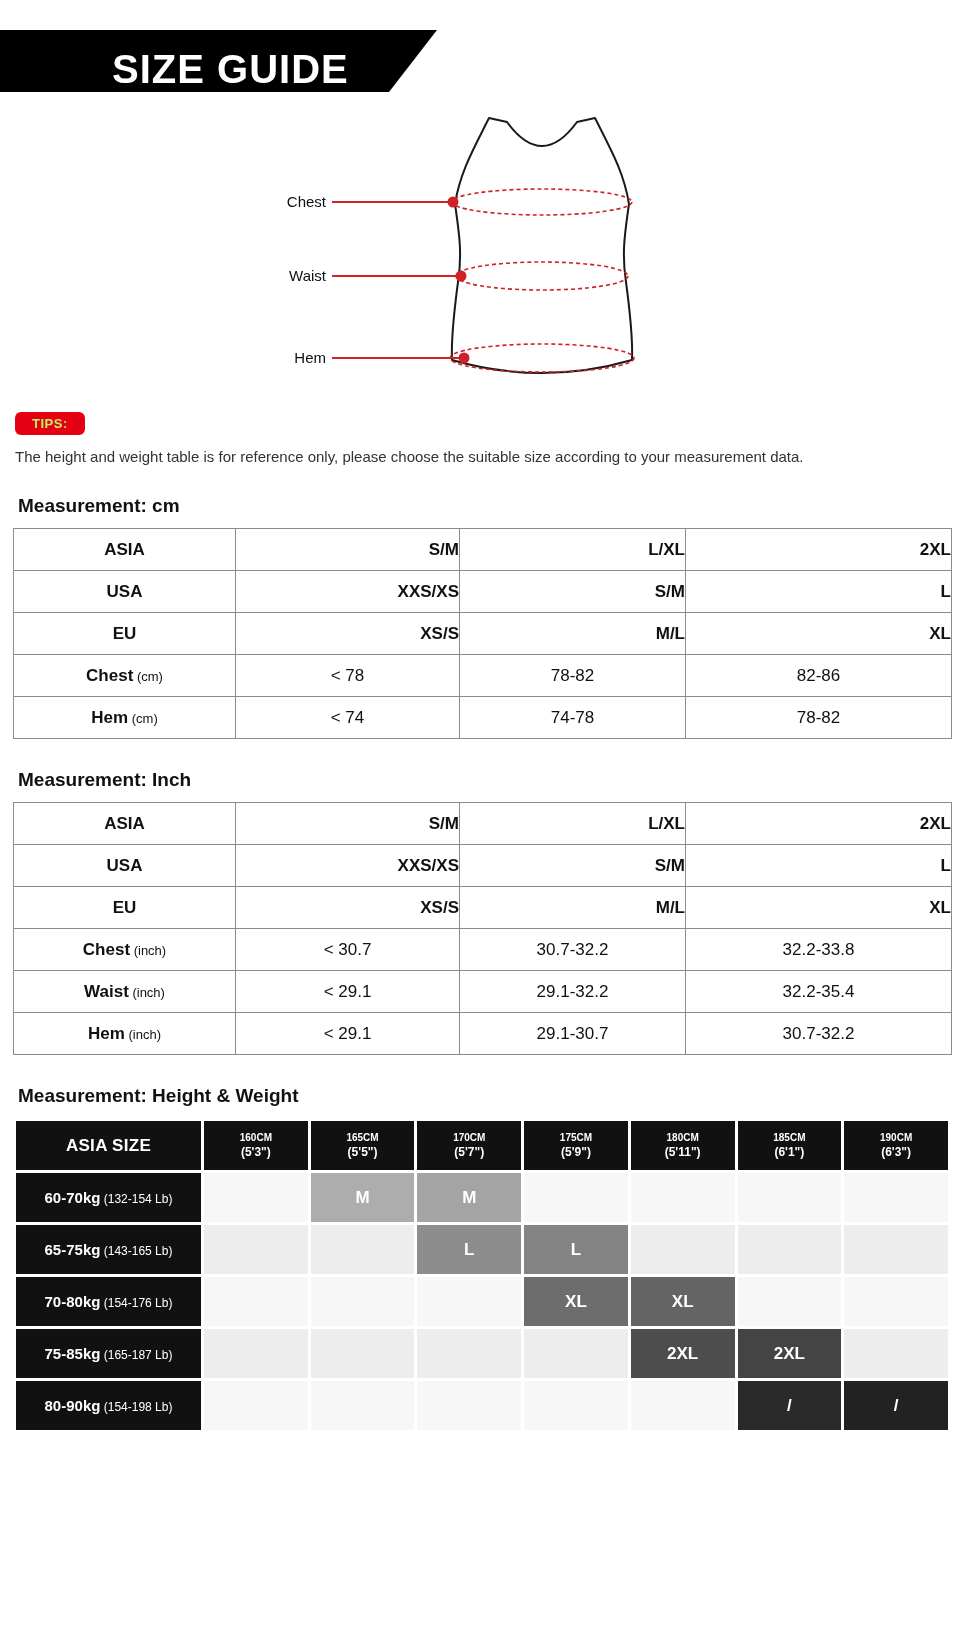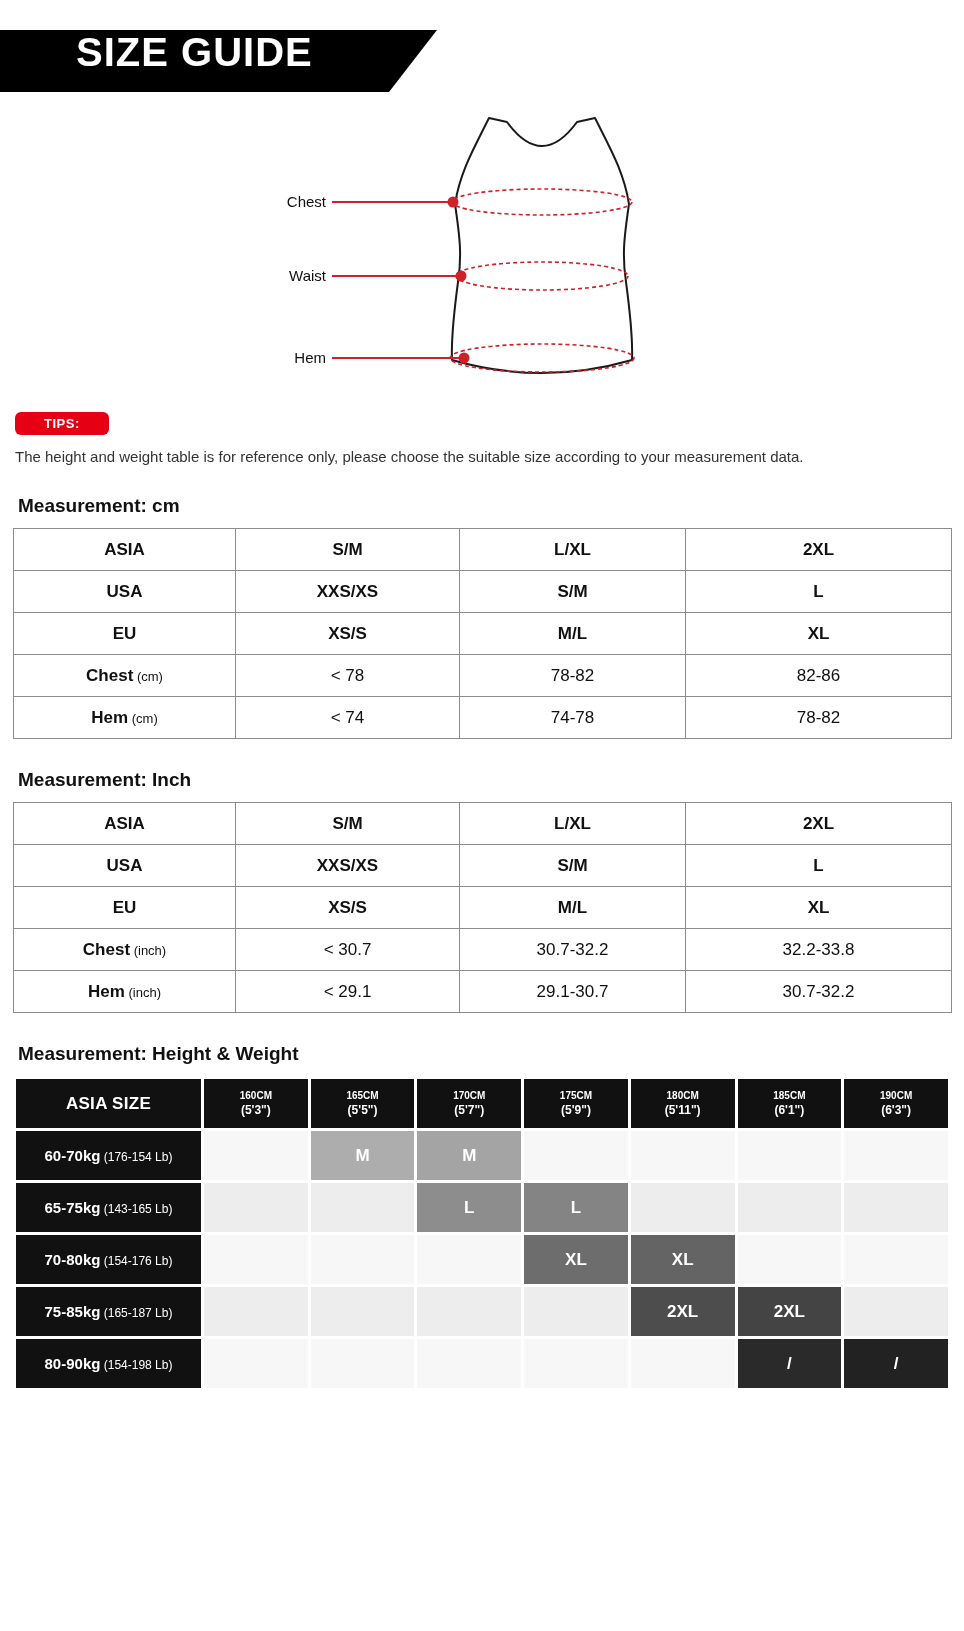--- a/index.html
+++ b/index.html
@@ -8,52 +8,52 @@
     width:964px;
     font-family:"Liberation Sans", sans-serif;
     color:#111;
   }
   
   .banner {
     margin-top:30px;
     width:437px; height:62px;
     background:#000;
     clip-path:polygon(0 0, 100% 0, calc(100% - 48px) 100%, 0 100%);
-    display:flex; align-items:flex-start;
-    padding-left:76px;
+    display:flex; align-items:flex-end;
+    padding-left:112px;
   }
   .banner h1 { color:#fff; font-size:40px; font-weight:bold; letter-spacing:1px; white-space:nowrap; }
 
   
   .diagram-wrap { text-align:center; margin-top:14px; }
   .diagram-wrap svg { display:block; margin:0 auto; }
   .svg-label { font-family:"Liberation Sans",sans-serif; font-size:15px; fill:#111; }
 
   
   .tips-row { margin:6px 0 0 15px; }
   .tips-badge {
-    display:inline-block; background:#e60014; color:#ffffff;
-    font-weight:bold; font-size:13px; padding:4px 29px; border-radius:6px;
+    display:inline-block; background:#e60014; color:#bef264;
+    font-weight:bold; font-size:13px; padding:4px 17px; border-radius:6px;
     letter-spacing:.5px;
   }
   .tips-text { font-size:15px; color:#333; margin:13px 15px 0 15px; }
 
   
   .section-heading { font-size:19px; font-weight:bold; margin:30px 0 11px 18px; color:#111; }
 
   
   .m-table { width:938px; margin:0 13px; border-collapse:collapse; table-layout:fixed; }
   .m-table td {
     border:1px solid #8c8c8c;
     height:42px; text-align:center; vertical-align:middle;
     font-size:17px; color:#111; background:#fff;
   }
   .m-table td b { font-size:17px; }
   .m-table .unit { font-size:13px;margin-top:44px; }
-  .m-table td.bold { font-weight:bold; }
+  .m-table td.bold { font-weight:bold;text-align:right; }
 
   
   .hw { width:938px; margin:4px 13px 0 13px; border-collapse:separate; border-spacing:3px; table-layout:fixed; }
   .hw th, .hw td { height:49px; text-align:center; vertical-align:middle; }
   .hw thead th { background:#111; color:#fff;margin-left:40px; }
   .hw th.corner { font-size:17px; font-weight:bold; letter-spacing:.3px; }
   .hw th .cm { display:block; font-size:10px; font-weight:bold; line-height:1.25; }
   .hw th .ft { display:block; font-size:12px; font-weight:bold; line-height:1.2; }
   .hw td.weight { background:#111; color:#fff; font-size:12px; white-space:nowrap; }
   .hw td.weight b { font-size:15px; }
@@ -171,20 +171,26 @@
         <td class="bold">M/L</td>
         <td class="bold">XL</td>
       </tr>
       <tr>
         <td><b>Chest</b><span class="unit"> (inch)</span></td>
         <td>&lt; 30.7</td>
         <td>30.7-32.2</td>
         <td>32.2-33.8</td>
       </tr>
       <tr>
+        <td><b>Waist</b><span class="unit"> (inch)</span></td>
+        <td>&lt; 29.1</td>
+        <td>29.1-32.2</td>
+        <td>32.2-35.4</td>
+      </tr>
+      <tr>
         <td><b>Hem</b><span class="unit"> (inch)</span></td>
         <td>&lt; 29.1</td>
         <td>29.1-30.7</td>
         <td>30.7-32.2</td>
       </tr>
     </tbody>
 </table>
 
 <h2 class="section-heading">Measurement: Height &amp; Weight</h2>
 <table class="hw">
@@ -226,21 +232,21 @@
           <span class="ft">(6'1")</span>
         </th>
         <th>
           <span class="cm">190CM</span>
           <span class="ft">(6'3")</span>
         </th>
       </tr>
   </thead>
   <tbody id="hw-body">
       <tr>
-        <td class="weight"><b>60-70kg</b><span class="lb"> (176-154 Lb)</span></td>
+        <td class="weight"><b>60-70kg</b><span class="lb"> (132-154 Lb)</span></td>
         <td class="empty alt"></td>
         <td class="size" style="background: rgb(173, 173, 173);">M</td>
         <td class="size" style="background: rgb(164, 164, 164);">M</td>
         <td class="empty alt"></td>
         <td class="empty alt"></td>
         <td class="empty alt"></td>
         <td class="empty alt"></td>
       </tr>
       <tr>
         <td class="weight"><b>65-75kg</b><span class="lb"> (143-165 Lb)</span></td>

